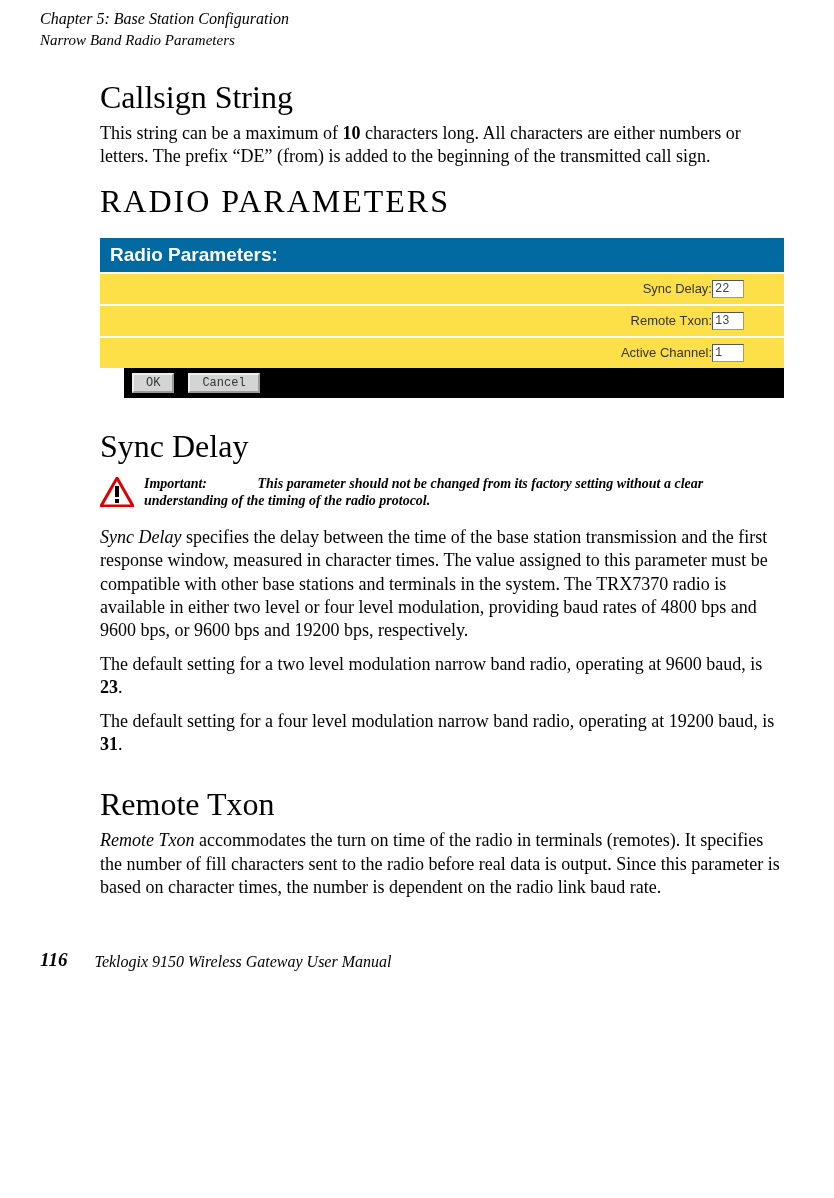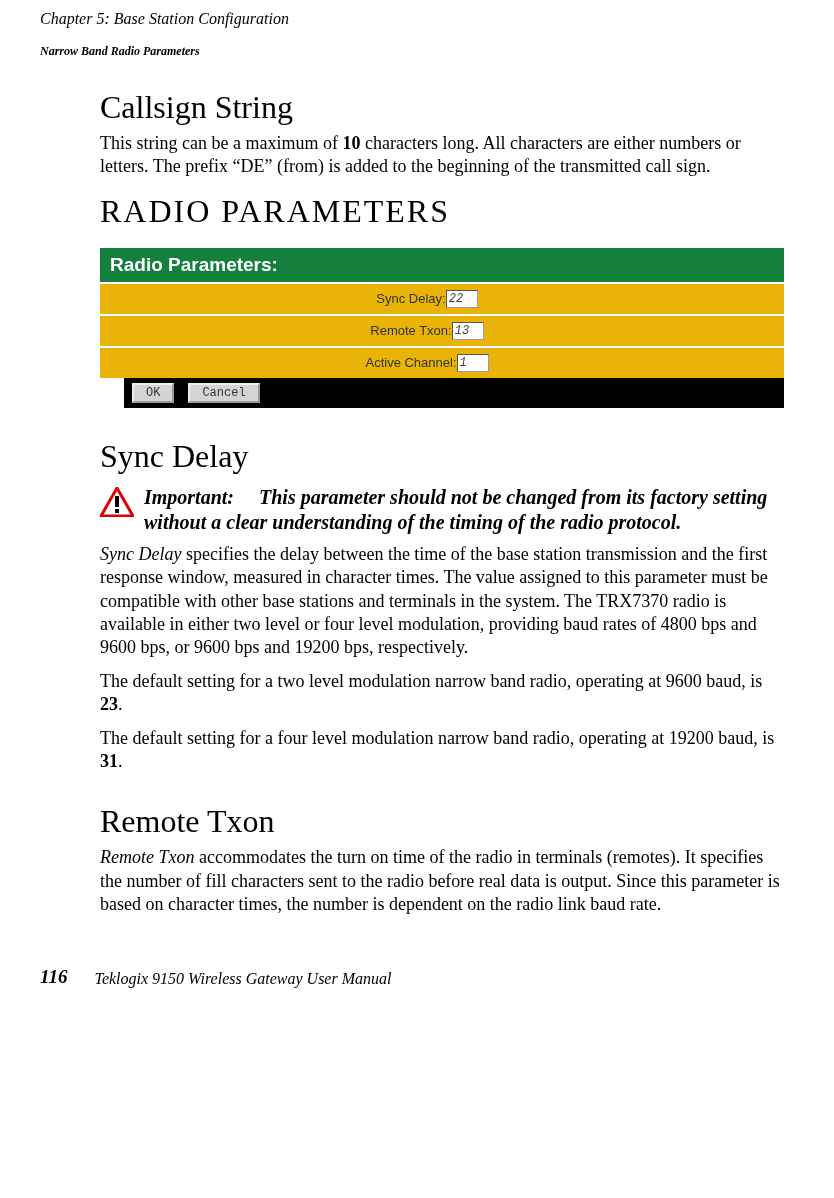--- a/index.html
+++ b/index.html
@@ -13,23 +13,23 @@
   .page {
     padding: 10px 40px 20px 40px;
     box-sizing: border-box;
   }
   .header-line1 {
     font-style: italic;
     font-size: 16px;
   }
   .header-line2 {
     font-style: italic;
-    font-weight: bold;
-    font-size: 12px;
-    margin-top: 16px;
+    font-weight: normal;
+    font-size: 15px;
+    margin-top: 4px;
   }
   .content {
     padding-left: 60px;
     padding-right: 10px;
   }
   .h-script {
     font-family: "Brush Script MT", "Segoe Script", cursive;
     font-size: 32px;
     margin-top: 30px;
     margin-bottom: 6px;
@@ -46,51 +46,50 @@
     font-size: 18px;
     line-height: 1.3;
     margin: 6px 0 10px 0;
     text-align: left;
   }
   .radio-panel {
     margin-top: 18px;
     font-family: Arial, Helvetica, sans-serif;
   }
   .radio-titlebar {
-    background: #15803d;
+    background: #0369a1;
     color: #fff;
     font-size: 19px;
     font-weight: bold;
     padding: 6px 10px;
   }
   .radio-row {
-    background: #eab308;
+    background: #fde047;
     display: flex;
     align-items: center;
-    justify-content: center;
+    justify-content: flex-end;
     padding: 6px 10px;
     font-size: 13px;
     color: #333;
     border-top: 2px solid #fff;
   }
   .radio-input {
     width: 26px;
     height: 16px;
     font-family: "Courier New", monospace;
     font-size: 12px;
     background: #fff;
     border: 1px solid #999;
     border-top-color: #555;
     border-left-color: #555;
     color: #444;
     padding: 0 2px;
     display: inline-flex;
     align-items: center;
     margin-right: 30px;
-    font-style: italic;
   }
   .radio-buttonbar {
     background: #000;
     padding: 5px 8px;
     display: flex;
     gap: 14px;
     margin-left: 24px;
   }
   .radio-btn {
     font-family: "Courier New", monospace;
@@ -105,21 +104,21 @@
     align-items: flex-start;
     gap: 10px;
     margin-top: 10px;
   }
   .warn-icon {
     flex: 0 0 auto;
     margin-top: 2px;
   }
   .important-text {
     font-style: italic;
-    font-size: 20px;
+    font-size: 14px;
     line-height: 1.25;
   }
   .important-label {
     font-weight: bold;
     font-style: italic;
     display: inline-block;
     width: 110px;
   }
   .footer {
     display: flex;
@@ -180,21 +179,21 @@
         <polygon points="17,1 33,29 1,29" fill="none" stroke="#d00" stroke-width="3" stroke-linejoin="round"></polygon>
         <rect x="15" y="9" width="4" height="11" fill="#000"></rect>
         <rect x="15" y="22" width="4" height="4" fill="#000"></rect>
       </svg>
       <div class="important-text">
         <span class="important-label">Important:</span>
         <b>This parameter should not be changed from its factory setting without a clear understanding of the timing of the radio protocol.</b>
       </div>
     </div>
 
-    <p class="body" style="margin-top:8px;">
+    <p class="body" style="margin-top:16px;">
       <i>Sync Delay</i><span> specifies the delay between the time of the base station transmission and the first response window, measured in character times. The value assigned to this parameter must be compatible with other base stations and terminals in the system. The TRX7370 radio is available in either two level or four level modulation, providing baud rates of 4800 bps and 9600 bps, or 9600 bps and 19200 bps, respectively.</span>
     </p>
 
     <p class="body">
       <span>The default setting for a two level modulation narrow band radio, operating at 9600 baud, is </span><b>23</b><span>.</span>
     </p>
 
     <p class="body">
       <span>The default setting for a four level modulation narrow band radio, operating at 19200 baud, is </span><b>31</b><span>.</span>
     </p>

